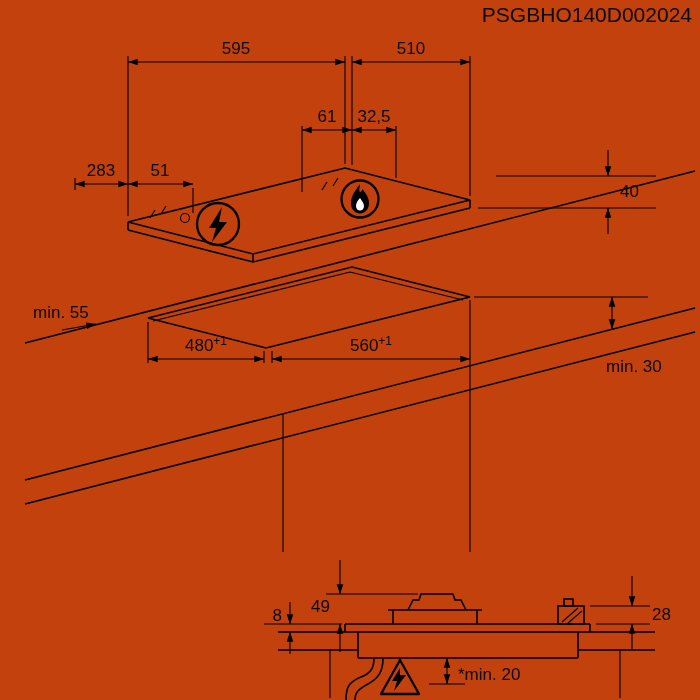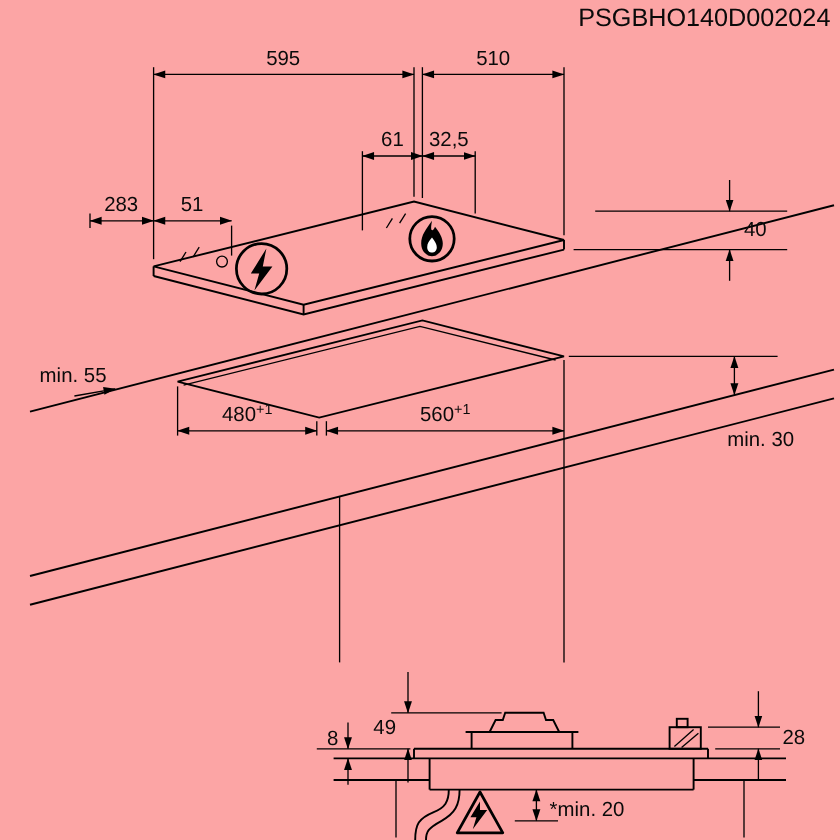--- a/index.html
+++ b/index.html
@@ -1,16 +1,16 @@
 <!DOCTYPE html>
 <html><head>
 <meta charset="utf-8">
 <style>
   html,body{margin:0;padding:0;background:#ffffff;}
-  .stage{width:700px;height:700px;position:relative;background:#fca5a5;overflow:hidden;}
+  .stage{width:700px;height:700px;position:relative;background:#c2410c;overflow:hidden;}
   svg{display:block;}
   svg text{font-family:"Liberation Sans","DejaVu Sans",sans-serif;fill:#0a0a0a;font-size:17px;}
   .title-text{font-size:21px;}
   .tol{font-size:12px;}
   .thin{stroke:#000;stroke-width:1.1;fill:none;}
   .struct{stroke:#000;stroke-width:1.6;fill:none;}
   .heavy{stroke:#000;stroke-width:2.3;fill:none;}
   .fillblk{fill:#000;stroke:none;}
 </style>
 </head>

